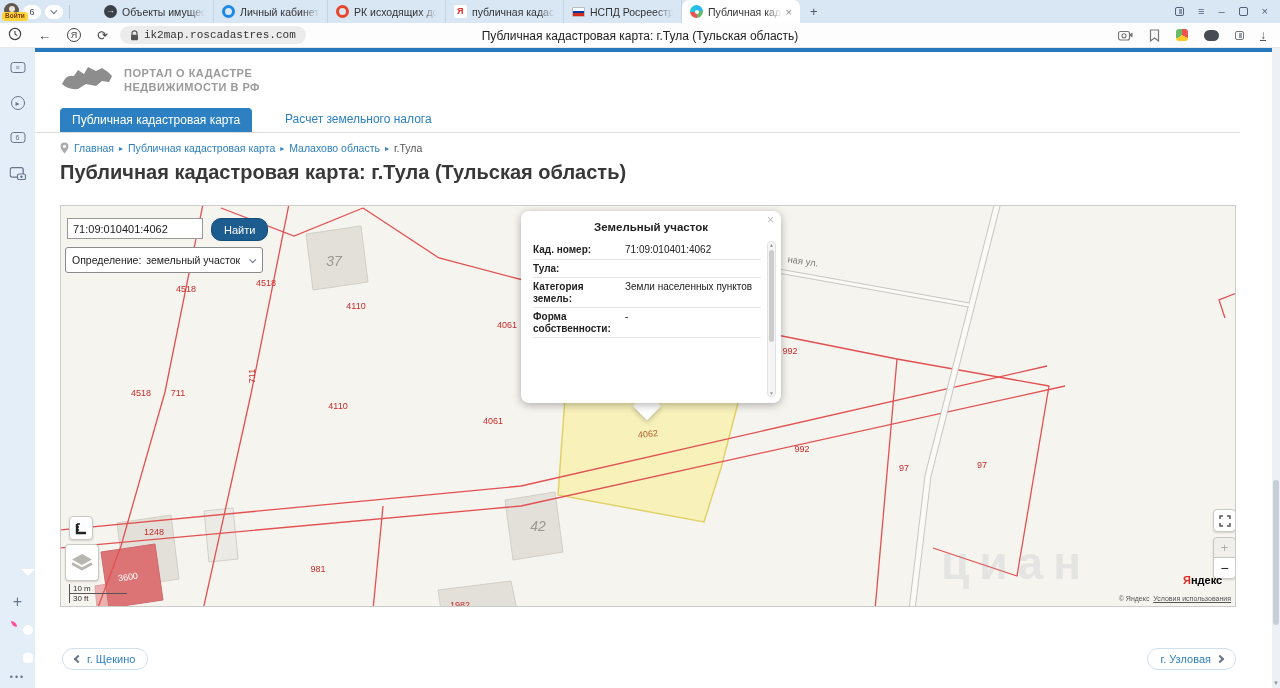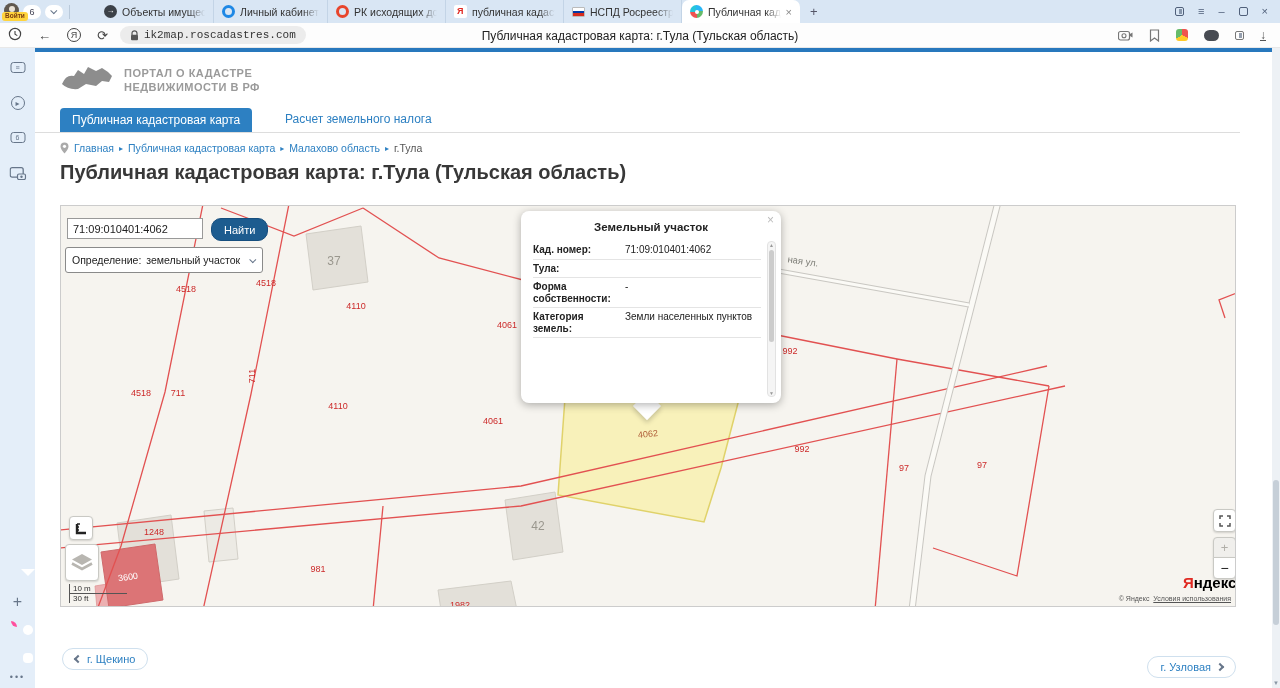--- a/index.html
+++ b/index.html
@@ -82,21 +82,21 @@
   #breadcrumb .crumb{cursor:pointer;}
   #breadcrumb .sep{font-size:8px;}
   #breadcrumb .crumb-last{color:#555;}
   #h1{position:absolute;left:25px;top:113px;font-size:20px;font-weight:bold;color:#383838;}
 
   
   #map{position:absolute;left:25px;top:157px;width:1176px;height:402px;background:#f6f4ef;border:1px solid #ccc;overflow:hidden;}
   #mapsvg{position:absolute;left:0;top:0;}
   .mlabel{position:absolute;transform:translate(-50%,-50%);font-size:9px;white-space:nowrap;pointer-events:none;}
   .ml-red{color:#cc2a2a;}
-  .ml-gray{color:#9a978e;font-size:12px;}
+  .ml-gray{color:#9a978e;font-size:14px;font-style:italic;}
   .ml-white{color:#fff;font-size:9px;}
   .ml-hl{font-size:9px;}
   #street-label{position:absolute;left:742px;top:55px;transform:translate(-50%,-50%) rotate(8deg);font-size:9.5px;color:#80807a;}
   #watermark{position:absolute;left:880px;top:330px;font-size:46px;letter-spacing:10px;color:rgba(150,158,168,.18);font-weight:bold;}
 
   #searchbox{position:absolute;left:6px;top:12px;display:flex;gap:8px;}
   #search-input{width:136px;height:21px;border:1px solid #999;font-size:11px;padding:0 5px;background:#fff;color:#222;}
   #search-btn{height:23px;padding:0 12px;border:1px solid #164e7e;border-radius:10px;color:#fff;font-size:11px;}
   #filterbox{position:absolute;left:4px;top:41px;height:19px;background:#fff;border:1px solid #8a8a8a;border-radius:3px;
     display:flex;align-items:center;gap:5px;padding:12px 6px;font-size:10.5px;color:#222;}
@@ -106,21 +106,21 @@
     box-shadow:0 1px 2px rgba(0,0,0,.15);}
   #ruler-btn{left:8px;top:310px;width:24px;height:24px;}
   #layers-btn{left:4px;top:338px;width:34px;height:37px;}
   #fs-btn{left:1152px;top:303px;width:23px;height:23px;}
   #zoom-in{left:1152px;top:331px;width:23px;height:21px;border-radius:4px 4px 0 0;background:#f0efec;color:#b0aea8;font-size:13px;}
   #zoom-out{left:1152px;top:351px;width:23px;height:22px;border-radius:0 0 4px 4px;color:#222;font-size:14px;}
   #scalebar{position:absolute;left:8px;top:378px;font-size:8px;color:#333;}
   #scalebar .srow{border-left:1px solid #555;padding-left:3px;line-height:9px;}
   #scalebar .srow.m{border-bottom:1px solid #555;width:58px;}
   #scalebar .srow.ft{width:40px;}
-  #ymapslogo{position:absolute;left:1122px;top:368px;font-size:15px;font-weight:bold;color:#000;}
+  #ymapslogo{position:absolute;left:1122px;top:368px;font-size:11px;font-weight:bold;color:#000;}
   #ymapslogo .ya{color:#e02a23;}
   #attribution{position:absolute;right:4px;top:389px;font-size:7px;color:#555;white-space:nowrap;}
   #attribution a{color:#555;text-decoration:underline;}
 
   
   #popup{position:absolute;left:460px;top:5px;width:260px;height:192px;background:#fff;border-radius:8px;
     box-shadow:0 2px 8px rgba(0,0,0,.3);overflow:hidden;}
   #popup-arrow{position:absolute;left:576px;top:190px;width:20px;height:20px;background:#fff;transform:rotate(45deg);
     box-shadow:2px 2px 5px rgba(0,0,0,.2);}
   #popup-close{position:absolute;right:7px;top:2px;color:#bbb;font-size:12px;}
@@ -345,20 +345,21 @@
         <span class="mlabel ml-red" style="left: 921px; top: 259px;">97</span>
         <span class="mlabel ml-red" style="left: 93px; top: 326px;">1248</span>
         <span class="mlabel ml-red" style="left: 257px; top: 363px;">981</span>
         <span class="mlabel ml-red" style="left: 399px; top: 399px;">1982</span>
         <span class="mlabel ml-hl" style="left: 587px; top: 228px; color: rgb(176, 96, 58); transform: translate(-50%, -50%) rotate(-6deg);">4062</span>
         <span class="mlabel ml-gray" style="left: 273px; top: 55px;">37</span>
         <span class="mlabel ml-gray" style="left: 477px; top: 320px;">42</span>
         <span class="mlabel ml-white" style="left: 67px; top: 371px; transform: translate(-50%, -50%) rotate(-8deg);">3600</span>
       </div>
     <span id="street-label">ная ул.</span>
+    <span id="watermark">циан</span>
 
     <div id="searchbox">
       <input id="search-input" value="71:09:010401:4062" style="">
       <button id="search-btn" style="background: rgb(29, 92, 143);">Найти</button>
     </div>
     <div id="filterbox">
       <span>Определение:</span>
       <span style="font-weight:normal;">земельный участок</span>
       <span class="chv down"></span>
     </div>
@@ -400,42 +401,42 @@
       <div id="popup-title">Земельный участок</div>
       <div id="popup-rows">
           <div class="prow">
             <span class="plabel">Кад. номер:</span>
             <span class="pval">71:09:010401:4062</span>
           </div>
           <div class="prow">
             <span class="plabel">Тула:</span>
           </div>
           <div class="prow">
+            <span class="plabel">Категория земель:</span>
+            <span class="pval">Земли населенных пунктов</span>
+          </div>
+          <div class="prow">
             <span class="plabel">Форма собственности:</span>
             <span class="pval">-</span>
-          </div>
-          <div class="prow">
-            <span class="plabel">Категория земель:</span>
-            <span class="pval">Земли населенных пунктов</span>
           </div>
           <div class="prow"></div>
         </div>
       <div id="popup-scroll">
         <span class="parr up">▲</span>
         <span class="thumb"></span>
         <span class="parr down">▼</span>
       </div>
     </div>
   </div>
 
   <div class="citypill" id="prev-city" style="color: rgb(45, 128, 194);">
     <span class="chv left"></span>
     <span>г. Щекино</span>
   </div>
-  <div class="citypill" id="next-city" style="color: rgb(45, 128, 194); margin-top: 8px;">
+  <div class="citypill" id="next-city" style="color: rgb(45, 128, 194);">
     <span>г. Узловая</span>
     <span class="chv right"></span>
   </div>
 </div>
 
 <div id="pg-scroll">
   <div id="pg-thumb"></div>
   <div id="pg-arrow">▼</div>
 </div>
 

